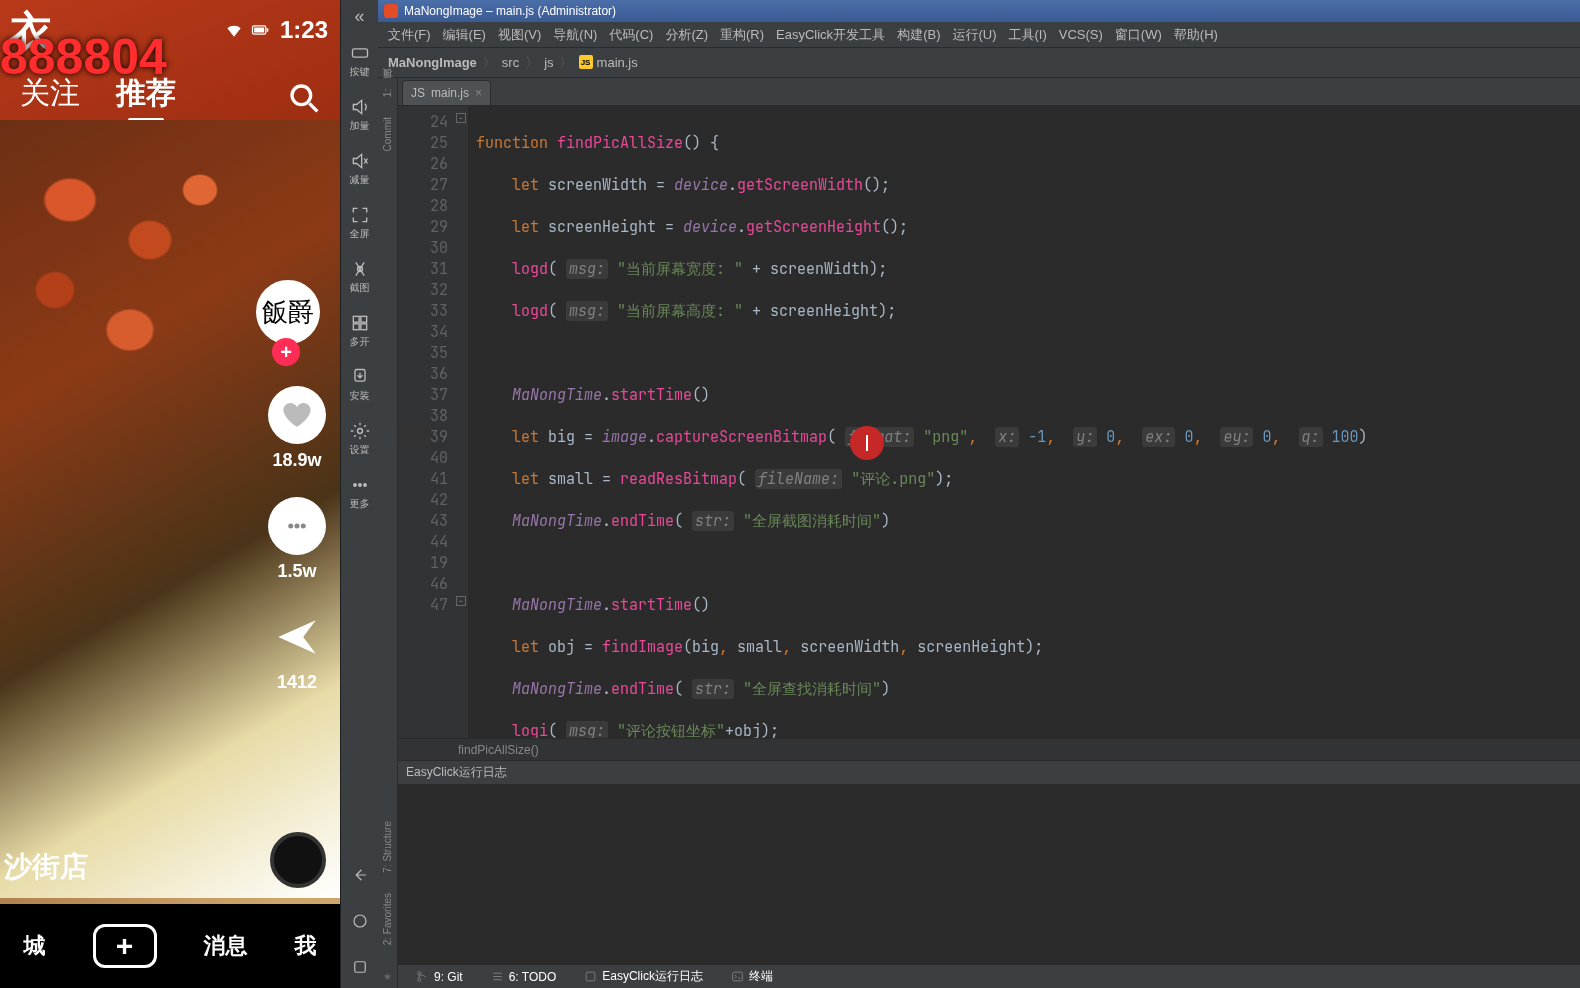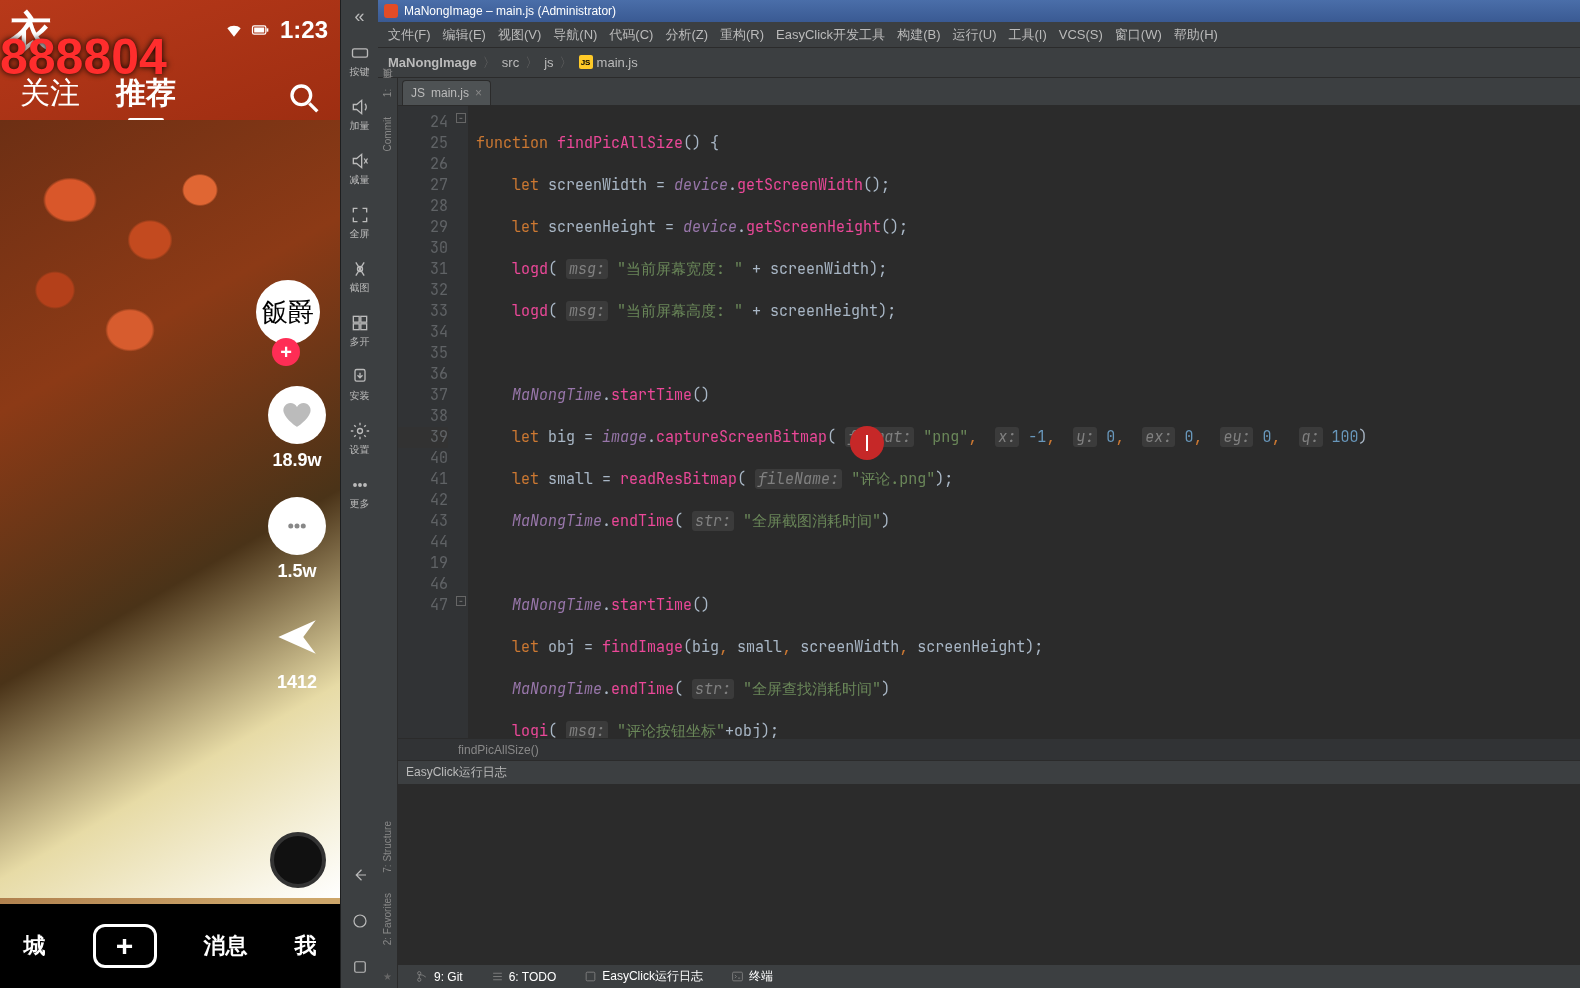--- a/index.html
+++ b/index.html
@@ -261,20 +261,21 @@
       <div class="ic share-ic">
           <svg viewBox="0 0 24 24">
             <path d="M3 12l18-8-6 8 6 8z"></path>
           </svg>
         </div>
       <span class="lbl">1412</span>
     </div>
   </div>
   <div class="music"></div>
   <div class="caption">
+    <div class="shop">沙街店</div>
   </div>
   <div class="nav-bottom">
     <span>城</span>
     <div class="add-btn">+</div>
     <span>消息</span>
     <span>我</span>
   </div>
 </div>
 
 <div class="side-toolbar">

